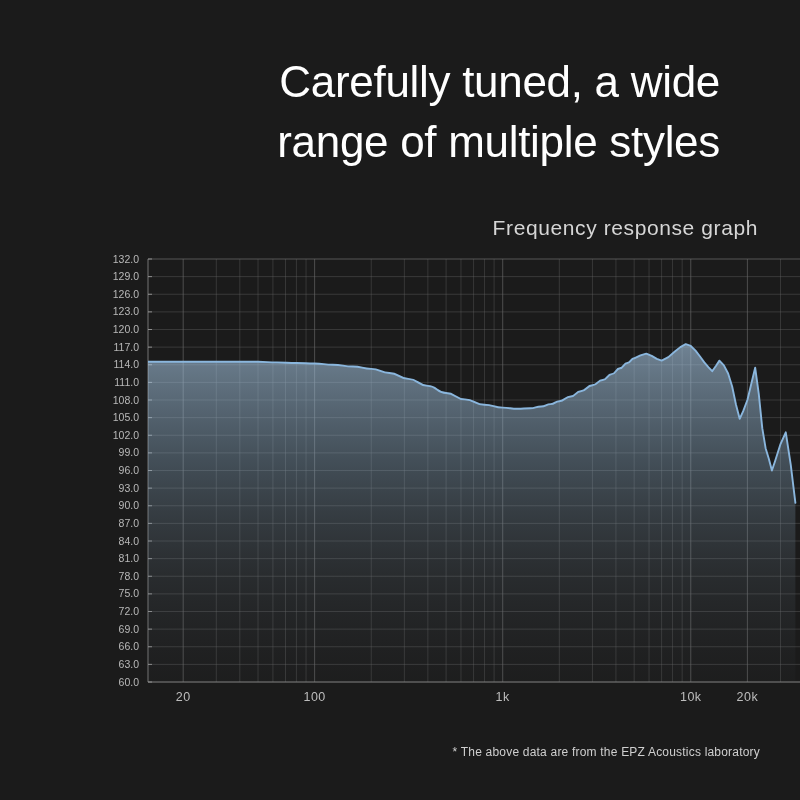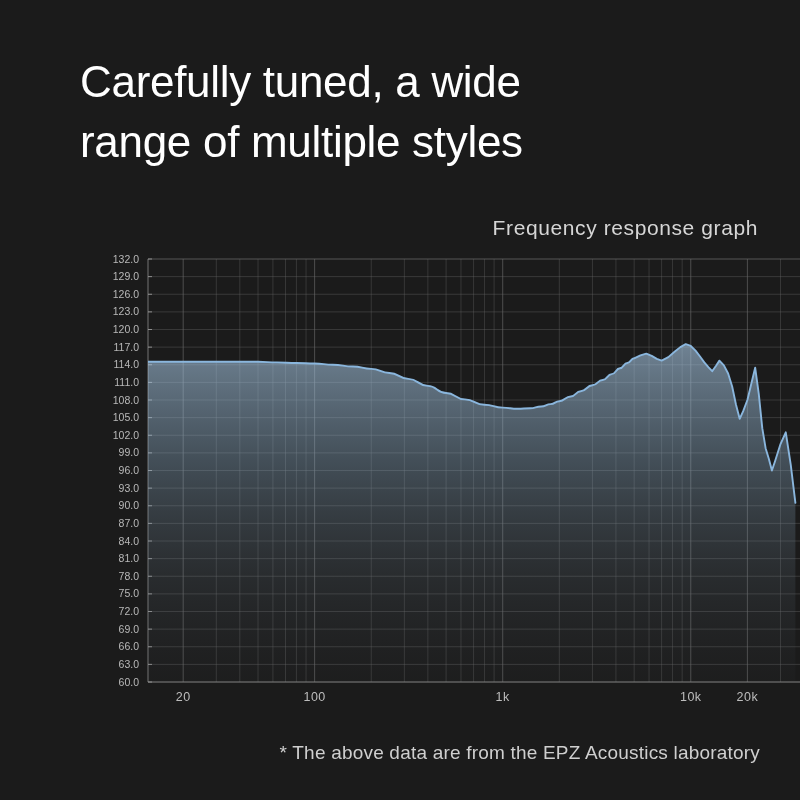--- a/index.html
+++ b/index.html
@@ -20,21 +20,21 @@
     inset: 0;
     background: #1b1b1b;
   }
 
   
   #headline {
     position: absolute;
     left: 0;
     right: 0;
     top: 52px;
-    text-align: left;
+    text-align: right;
     color: #ffffff;
     font-size: 44px;
     font-weight: 500;
     line-height: 60px;
     letter-spacing: -0.3px;
     padding: 0 80px;
     box-sizing: border-box;
   }
   #headline .hl-line { display: block; white-space: nowrap; }
 
@@ -76,21 +76,21 @@
   }
 
   
   #footnote {
     position: absolute;
     right: 40px;
     top: 742px;
     width: 520px;
     text-align: right;
     color: #cfcfcf;
-    font-size: 19px;
+    font-size: 12px;
     line-height: 21px;
     letter-spacing: 0.2px;
   }
   #footnote .fn-line { display: block; }
 </style>
 </head>
 <body>
 
 <div id="page">
 

